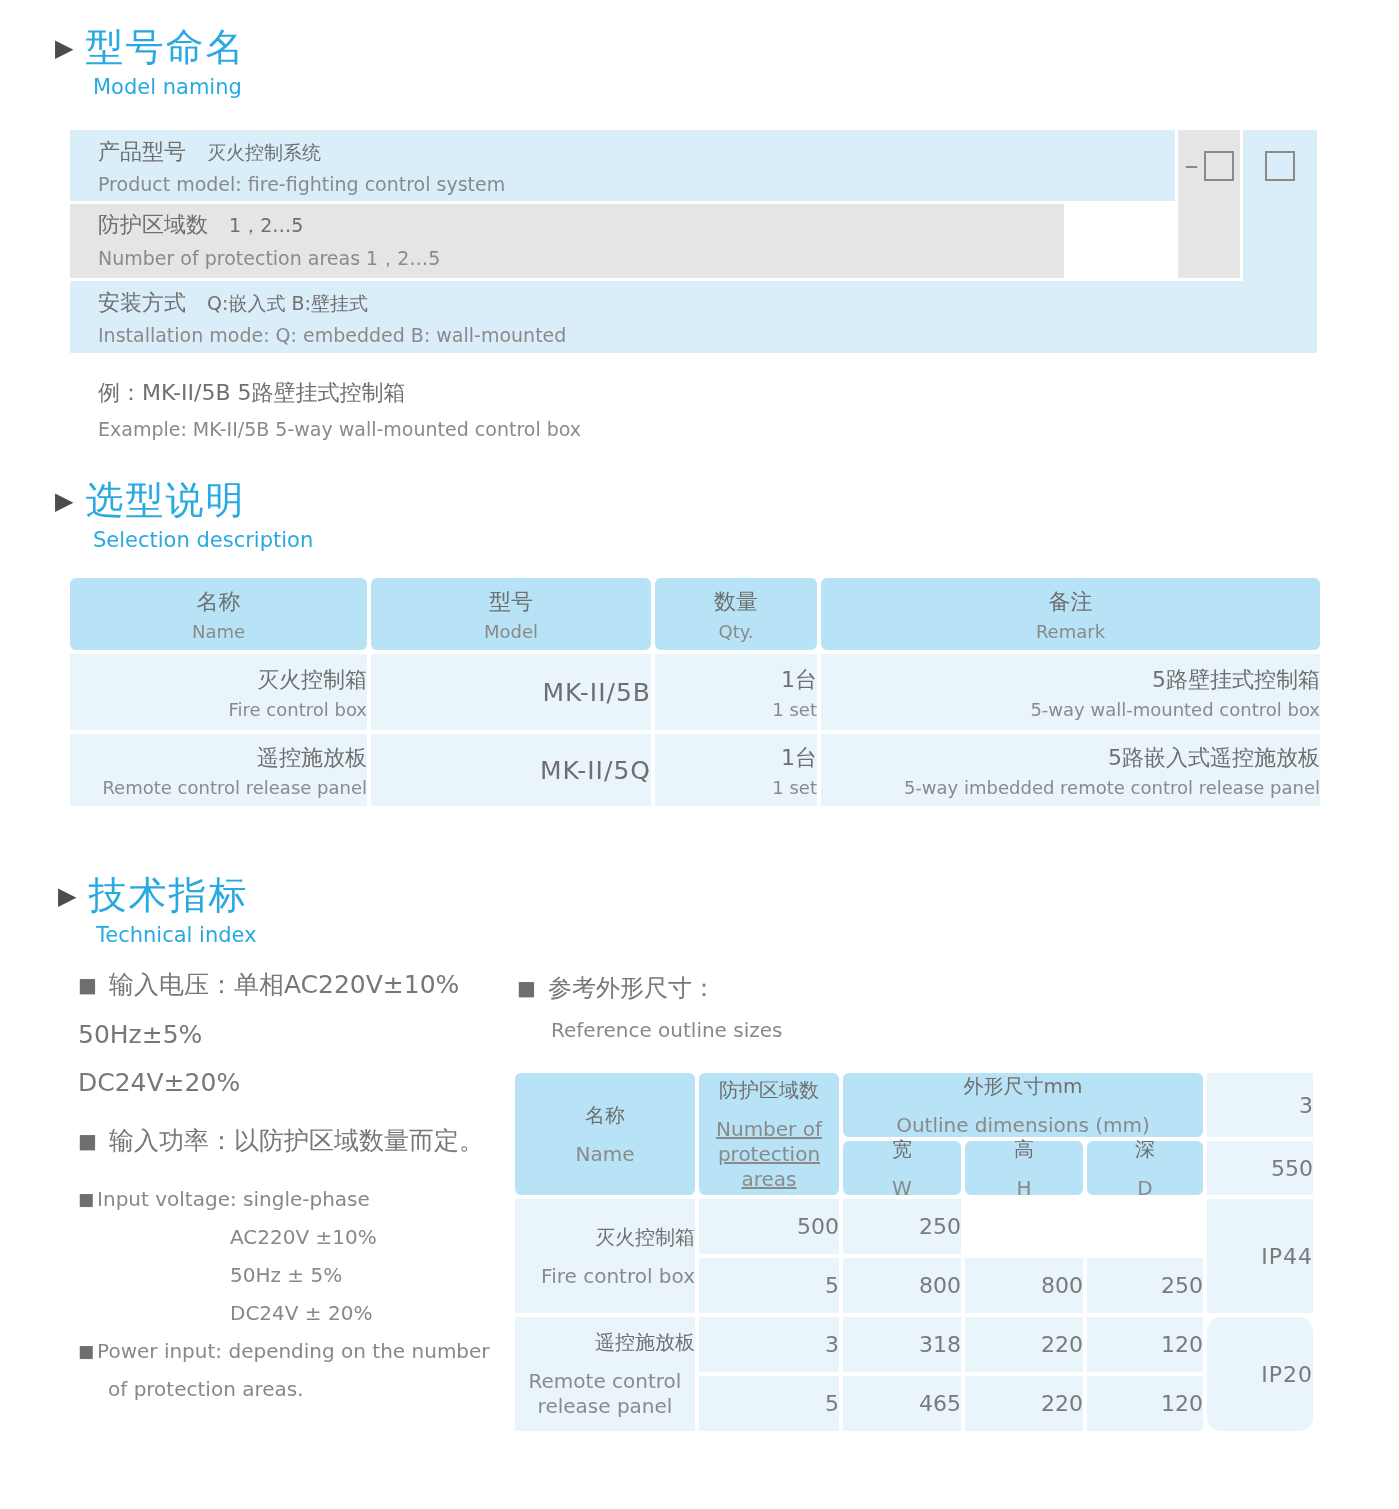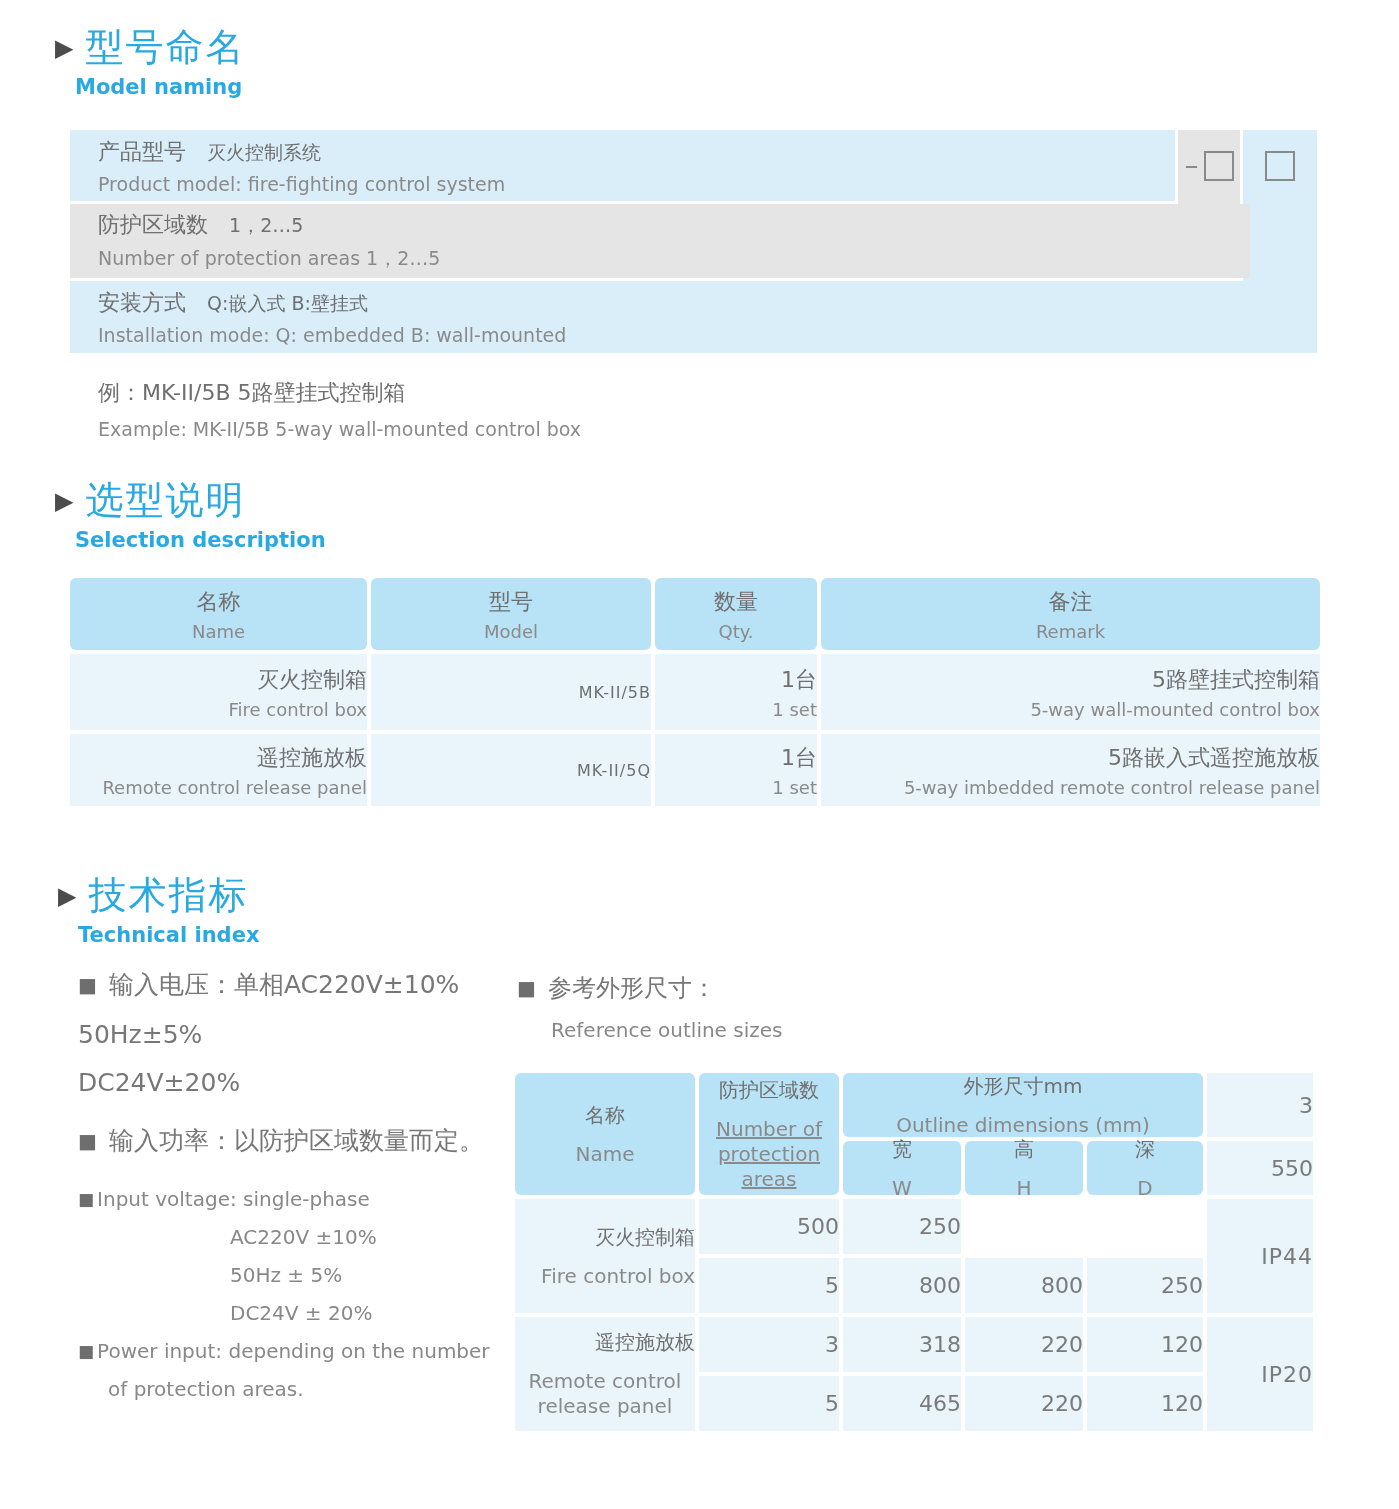--- a/index.html
+++ b/index.html
@@ -9,34 +9,34 @@
     background:#ffffff;
     font-family:"DejaVu Sans","Liberation Sans",sans-serif;
     color:#777777;
   }
 
   
   .sec-head { position:absolute; }
   .sec-title-row { display:flex; align-items:center; gap:12px; }
   .marker { color:#4c4c4c; font-size:24px; line-height:1; }
   .sec-title { color:#29a9e1; font-size:38px; letter-spacing:2px; line-height:1.15; }
-  .sec-sub { color:#29a9e1; font-size:21px; margin-left:20px; margin-top:5px;font-weight:bold; }
+  .sec-sub { color:#29a9e1; font-size:21px; margin-left:38px; margin-top:5px; }
 
   #sec1 { left:55px; top:26px; }
   #sec2 { left:55px; top:479px; }
   #sec3 { left:58px; top:874px; }
 
   
   #diagram { position:absolute; left:70px; top:130px; width:1247px; height:223px; }
   .dg { position:absolute; box-sizing:border-box; }
   .dg-blue { background:#daeefa; }
   .dg-gray { background:#e5e5e5; }
   #dg-row1 { left:0; top:0; width:1105px; height:71px; }
   #dg-gcol { left:1108px; top:0; width:62px; height:148px; }
-  #dg-grow { left:0; top:74px; width:1180px; height:74px; }
+  #dg-grow { left:0; top:74px; width:994px; height:74px; }
   #dg-bcol { left:1173px; top:0; width:74px; height:223px; }
   #dg-brow { left:0; top:151px; width:1247px; height:72px; }
   .dg-band { display:flex; flex-direction:column; justify-content:center; padding-left:28px; }
   .dg-cn { font-size:22px; color:#6f6f6f; }
   .dg-note { font-size:19px; color:#6f6f6f; margin-left:16px; }
   .dg-en { font-size:19px; color:#8a8a8a; margin-top:6px; }
   .dg-code {
     position:absolute; right:12px; top:0; height:71px;
     display:flex; align-items:center;
     font-size:26px; color:#6f6f6f; letter-spacing:1px;
@@ -57,21 +57,21 @@
   #sel-table {
     position:absolute; left:70px; top:578px;
     display:grid; grid-template-columns:297px 280px 162px 499px;
     grid-template-rows:72px 76px 72px; gap:4px;
   }
   .cell { display:flex; flex-direction:column; align-items:center; justify-content:center; text-align:center; }
   .th { background:#b8e2f6;border-radius:6px; }
   .td { background:#e9f4fb;align-items:flex-end; }
   .cn22 { font-size:22px; color:#6f6f6f; }
   .en18 { font-size:18px; color:#8a8a8a; margin-top:4px; }
-  .model-val { font-size:16px; color:#6f6f6f; letter-spacing:1px; }
+  .model-val { font-size:25px; color:#6f6f6f; letter-spacing:1px; }
 
   
   #specs { position:absolute; left:78px; top:968px; width:372px; }
   .sp-flex { display:flex; align-items:center; gap:12px; }
   .sq-bullet { color:#6e6e6e; font-size:20px; line-height:1; flex:none; }
   .sp-cn { font-size:25px; color:#777777; white-space:nowrap; }
   .sp-right { text-align:left; font-size:25px; color:#777777; margin-top:19px; }
   #specs-en { margin-top:30px; }
   .sp-en { font-size:20px; color:#888888; margin-top:14px; white-space:nowrap; }
   .sp-en-flex { display:flex; align-items:center; gap:3px; }
@@ -318,21 +318,21 @@
     </div>
   <div class="cell td" style="grid-area:5/3/6/4;">
       <div class="num">318</div>
     </div>
   <div class="cell td" style="grid-area:5/4/6/5;">
       <div class="num">220</div>
     </div>
   <div class="cell td" style="grid-area:5/5/6/6;">
       <div class="num">120</div>
     </div>
-  <div class="cell td" style="grid-area:5/6/7/7;">
+  <div class="cell td" style="grid-area:5/6/7/7;border-radius:14px;">
       <div class="ip">IP20</div>
     </div>
   <div class="cell td" style="grid-area:6/2/7/3;">
       <div class="num">5</div>
     </div>
   <div class="cell td" style="grid-area:6/3/7/4;">
       <div class="num">465</div>
     </div>
   <div class="cell td" style="grid-area:6/4/7/5;">
       <div class="num">220</div>

